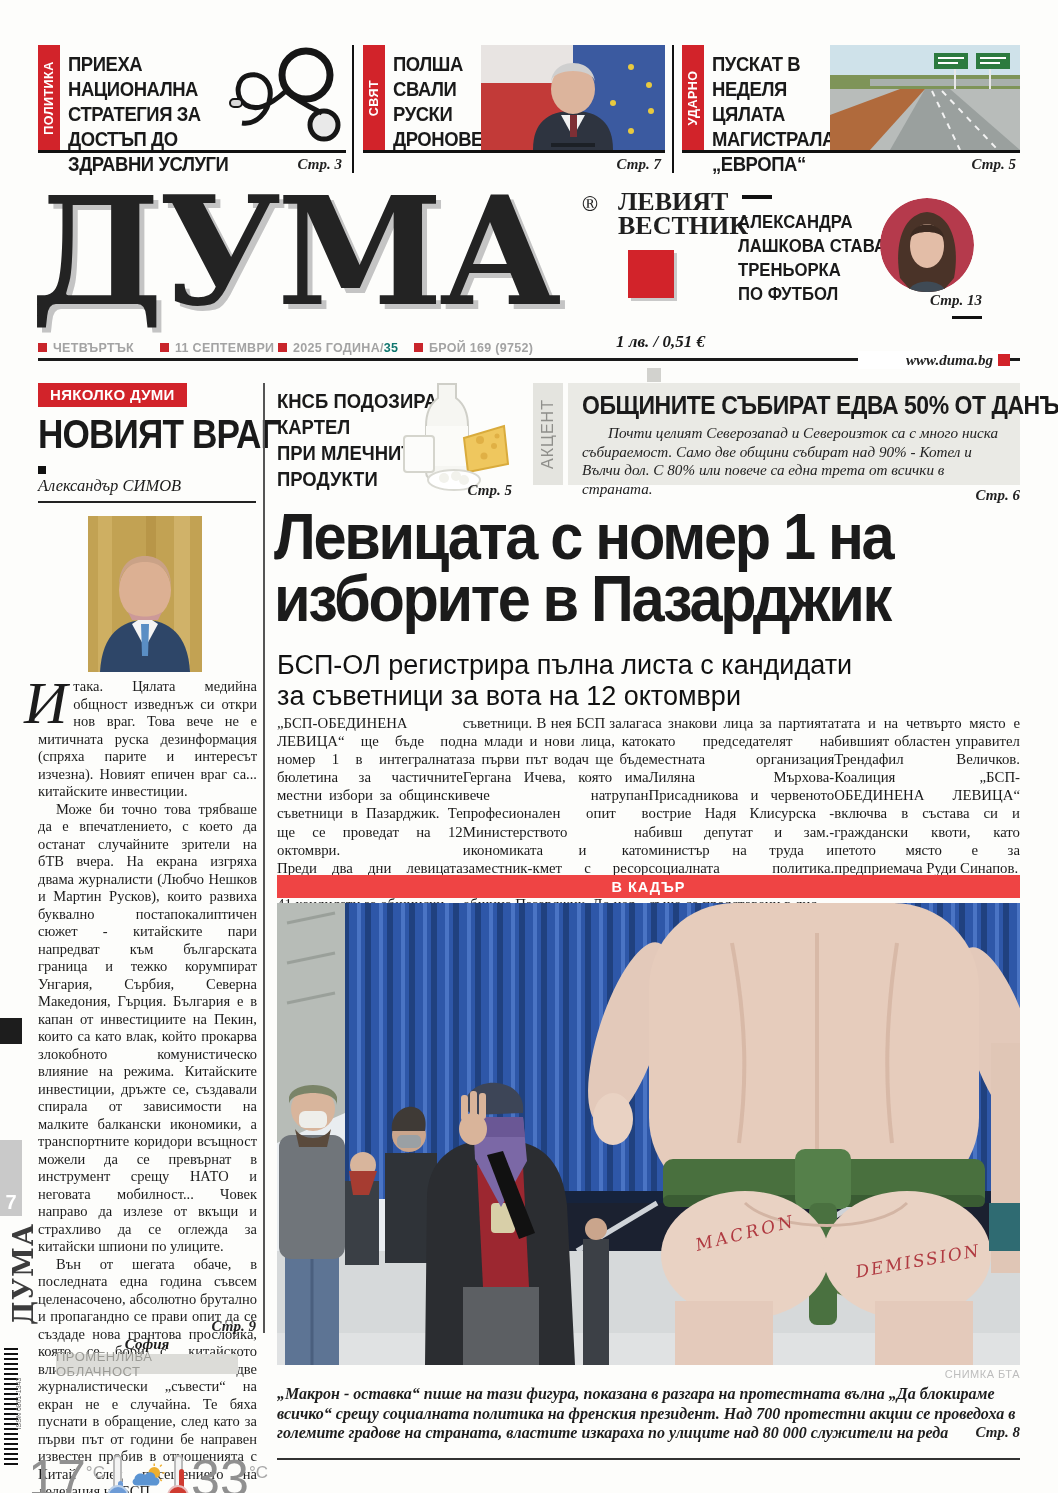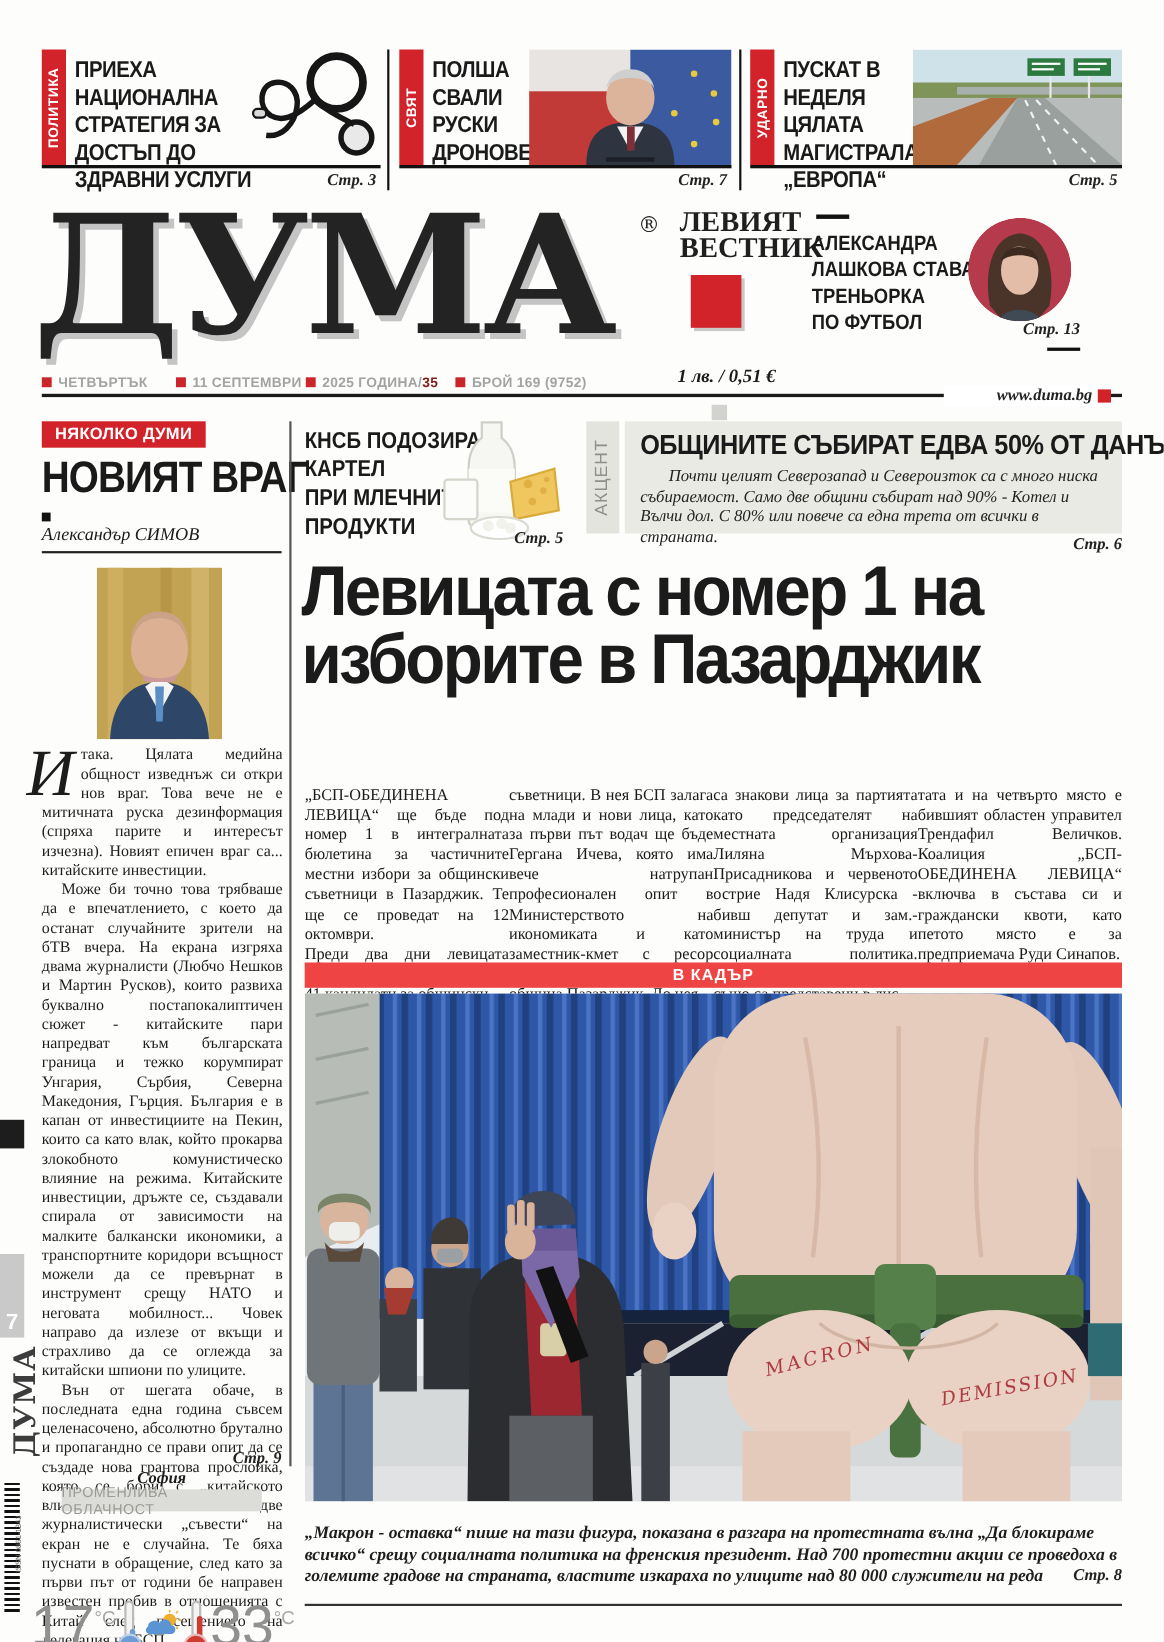--- a/index.html
+++ b/index.html
@@ -24,21 +24,21 @@
   #regmark{left:580px;top:192px;font-size:20px;font-family:"DejaVu Serif",serif;color:#232323;}
   #tagline{left:618px;top:190px;font-family:"Liberation Serif",serif;font-weight:bold;font-size:26px;line-height:24px;color:#1f1f1f;}
   #logo-square{left:628px;top:250px;width:46px;height:48px;background:#d2232a;box-shadow:3px 3px 0 #c9c9c9;}
   #price{left:616px;top:332px;font-family:"Liberation Serif",serif;font-style:italic;font-weight:bold;font-size:17px;}
   .dash{position:absolute;height:4px;background:#111;}
   #side-teaser-head{left:738px;top:210px;font-weight:bold;font-size:19px;line-height:24px;}
   #side-circle{left:880px;top:198px;width:94px;height:94px;border-radius:50%;overflow:hidden;}
   
   .dl-item{position:absolute;top:341px;font-size:12.5px;font-weight:bold;color:#a3a3a3;letter-spacing:.3px;}
   .dl-item .sq{display:inline-block;width:9px;height:9px;background:#c9252b;margin-right:6px;}
-  .dl-item .hl{color:#7f1d1d;margin-top:40px;}
+  .dl-item .hl{color:#0f766e;margin-top:40px;}
   #main-rule{left:38px;top:358px;width:982px;height:3px;background:#1a1a1a;}
   #site-chip{left:858px;top:351px;width:152px;height:18px;background:#fff;display:flex;align-items:center;justify-content:flex-end;gap:5px;}
   #site-chip .t{font-family:"Liberation Serif",serif;font-weight:bold;font-style:italic;font-size:15px;color:#222;}
   #site-chip .sq{width:12px;height:12px;background:#d2232a;}
   
   #kicker{left:38px;top:383px;background:#d2232a;color:#fff;font-weight:bold;font-size:15px;
         padding:3px 12px 4px;letter-spacing:.3px;}
   #op-title{left:38px;top:412px;font-weight:800;font-size:40px;letter-spacing:-1px;}
   #op-sq{left:38px;top:466px;width:8px;height:8px;background:#111;}
   #op-author{left:38px;top:476px;font-family:"Liberation Serif",serif;font-style:italic;font-size:16.5px;}
@@ -343,20 +343,24 @@
   <div class="abs" id="ak-box">
     <div id="ak-head">ОБЩИНИТЕ СЪБИРАТ ЕДВА 50% ОТ ДАНЪЦИТЕ</div>
     <div id="ak-text">Почти целият Северозапад и Североизток са с много ниска събираемост. Само две общини събират над 90% - Котел и Вълчи дол. С 80% или повече са една трета от всички в страната.</div>
   </div>
   <div class="abs pageref" id="ak-page">Стр. 6</div>
 
   <div class="abs" id="lead-h">
     <div>Левицата с номер 1 на</div>
     <div>изборите в Пазарджик</div>
   </div>
+  <div class="abs" id="lead-sub">
+    <div>БСП-ОЛ регистрира пълна листа с кандидати</div>
+    <div>за съветници за вота на 12 октомври</div>
+  </div>
   <div class="abs" id="lead-cols">
     <div class="col">„БСП-ОБЕДИНЕНА ЛЕВИЦА“ ще бъде под номер 1 в интегралната бюлетина за частичните местни избори за общински съветници в Пазарджик. Те ще се проведат на 12 октомври.
 Преди два дни левицата регистрира пълна листа от 41 кандидати за общински</div>
     <div class="col">съветници. В нея БСП залага на млади и нови лица, като за първи път водач ще бъде Гергана Ичева, която има вече натрупан професионален опит в Министерството на икономиката и като заместник-кмет с ресор „Социални дейности“ в община Пазарджик. До нея</div>
     <div class="col">са знакови лица за партията като председателят на местната организация Лиляна Мърхова-Присадникова и червеното острие Надя Клисурска - бивш депутат и зам.-министър на труда и социалната политика. Коалиционните партньори също са представени в лис-</div>
     <div class="col"><span>тата и на четвърто място е бившият областен управител Трендафил Величков. Коалиция „БСП-ОБЕДИНЕНА ЛЕВИЦА“ включва в състава си и граждански квоти, като петото място е за предприемача Руди Синапов.</span>
       <div id="lead-page" class="pageref">Стр. 2</div>
     </div>
   </div>
 
@@ -444,19 +448,20 @@
       <ellipse cx="630" cy="352" rx="84" ry="64" fill="#e9d2c3"></ellipse>
       <path d="M468,300 C500,330 600,330 630,300" stroke="#d3b5a4" stroke-width="3" fill="none"></path>
       <rect x="398" y="398" width="98" height="64" fill="#e4cabb"></rect>
       <rect x="598" y="398" width="98" height="64" fill="#e4cabb"></rect>
       <text transform="rotate(-14 460 334)" x="418" y="338" fill="#b03a41" font-family="DejaVu Serif, serif" font-style="italic" font-size="17" letter-spacing="3">MACRON</text>
       <text transform="rotate(-10 640 360)" x="578" y="364" fill="#b03a41" font-family="DejaVu Serif, serif" font-style="italic" font-size="17" letter-spacing="2">DEMISSION</text>
       <rect x="714" y="140" width="29" height="230" fill="#e0c6b6"></rect>
       <rect x="712" y="300" width="31" height="48" fill="#2f6b72"></rect>
     </svg>
   </div>
+  <div class="abs" id="vk-credit">СНИМКА БТА</div>
   <div class="abs" id="vk-cap">
     <span>„Макрон - оставка“ пише на тази фигура, показана в разгара на протестната вълна „Да блокираме всичко“ срещу социалната политика на френския президент. Над 700 протестни акции се проведоха в големите градове на страната, властите изкараха по улиците над 80 000 служители на реда</span>
     <span id="vk-page" class="pageref">Стр. 8</span>
   </div>
   <div class="abs" id="bot-rule"></div>
 
 </div>
 
 </body></html>

